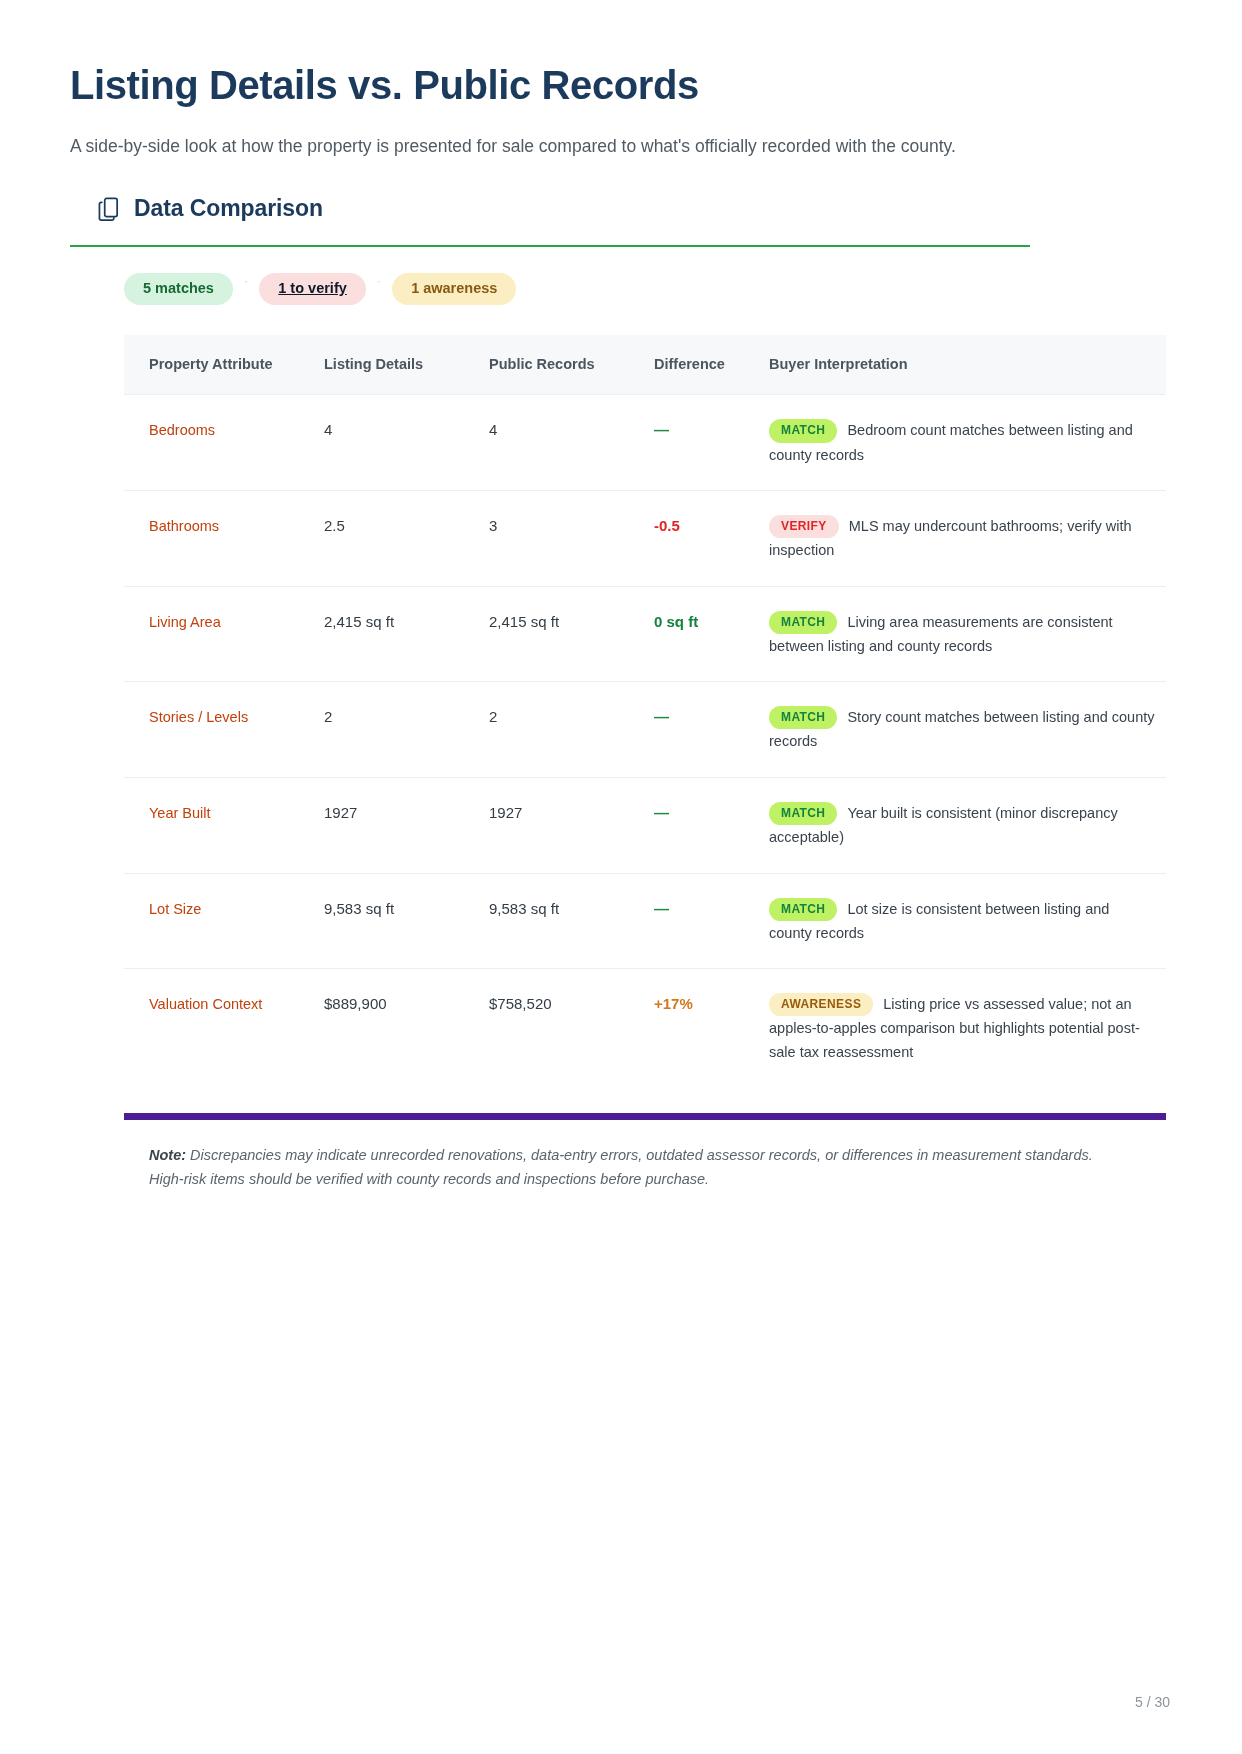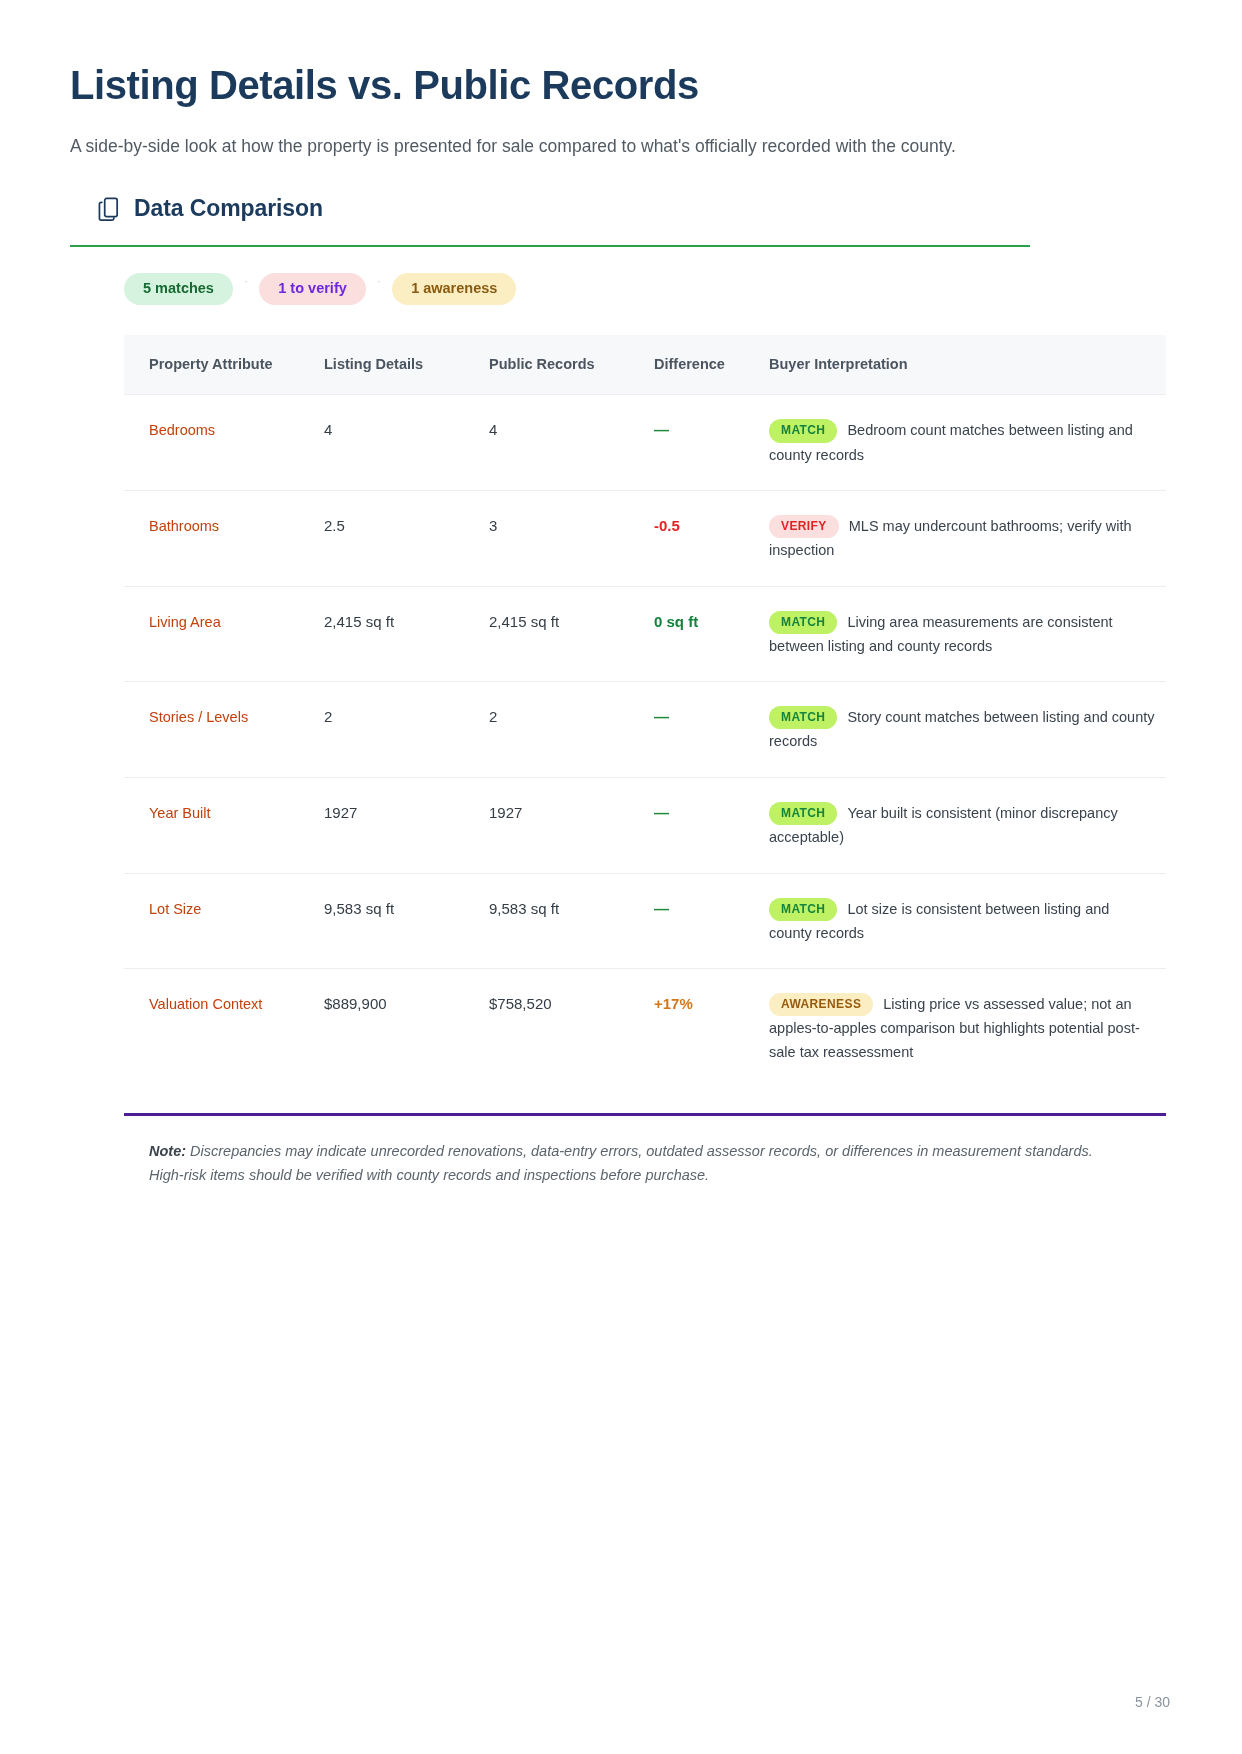--- a/index.html
+++ b/index.html
@@ -75,21 +75,21 @@
     white-space: nowrap;
     line-height: 1.1;
   }
   .pill-sep {
     color: #c9cdd2;
     font-size: 13px;
     padding: 0 11px;
     user-select: none;
   }
   .pill.match  { background: #d6f3df; color: #166a32; }
-  .pill.verify { background: #fbdede; color: #6d28d9; }
+  .pill.verify { background: #fbdede; color: #0f172a; text-decoration: underline; }
   .pill.aware  { background: #fbeec2; color: #8a5a10; }
 
   
   .cmp-table {
     margin: 30px 0 0 54px;
     width: 1042px;
     border-collapse: collapse;
     table-layout: fixed;
   }
   .cmp-table thead th {
@@ -139,21 +139,21 @@
   }
   .badge.b-match  { background: #bef264; color: #16833d; }
   .badge.b-verify { background: #fbdede; color: #e02424; }
   .badge.b-aware  { background: #fbeec2; color: #9a5a0c; }
   .interp-text { color: #3a434d; font-size: 14.5px; }
 
   
   .note-wrap {
     margin: 26px 0 0 54px;
     width: 1042px;
-    border-top: 3px solid #4c1d95;
+    border-top: 7px solid #4c1d95;
     padding: 24px 40px 0 25px;
     box-sizing: border-box;
   }
   .note {
     font-style: italic;
     font-size: 14.5px;
     color: #5b646d;
     line-height: 1.6;
     margin: 0;
   }

